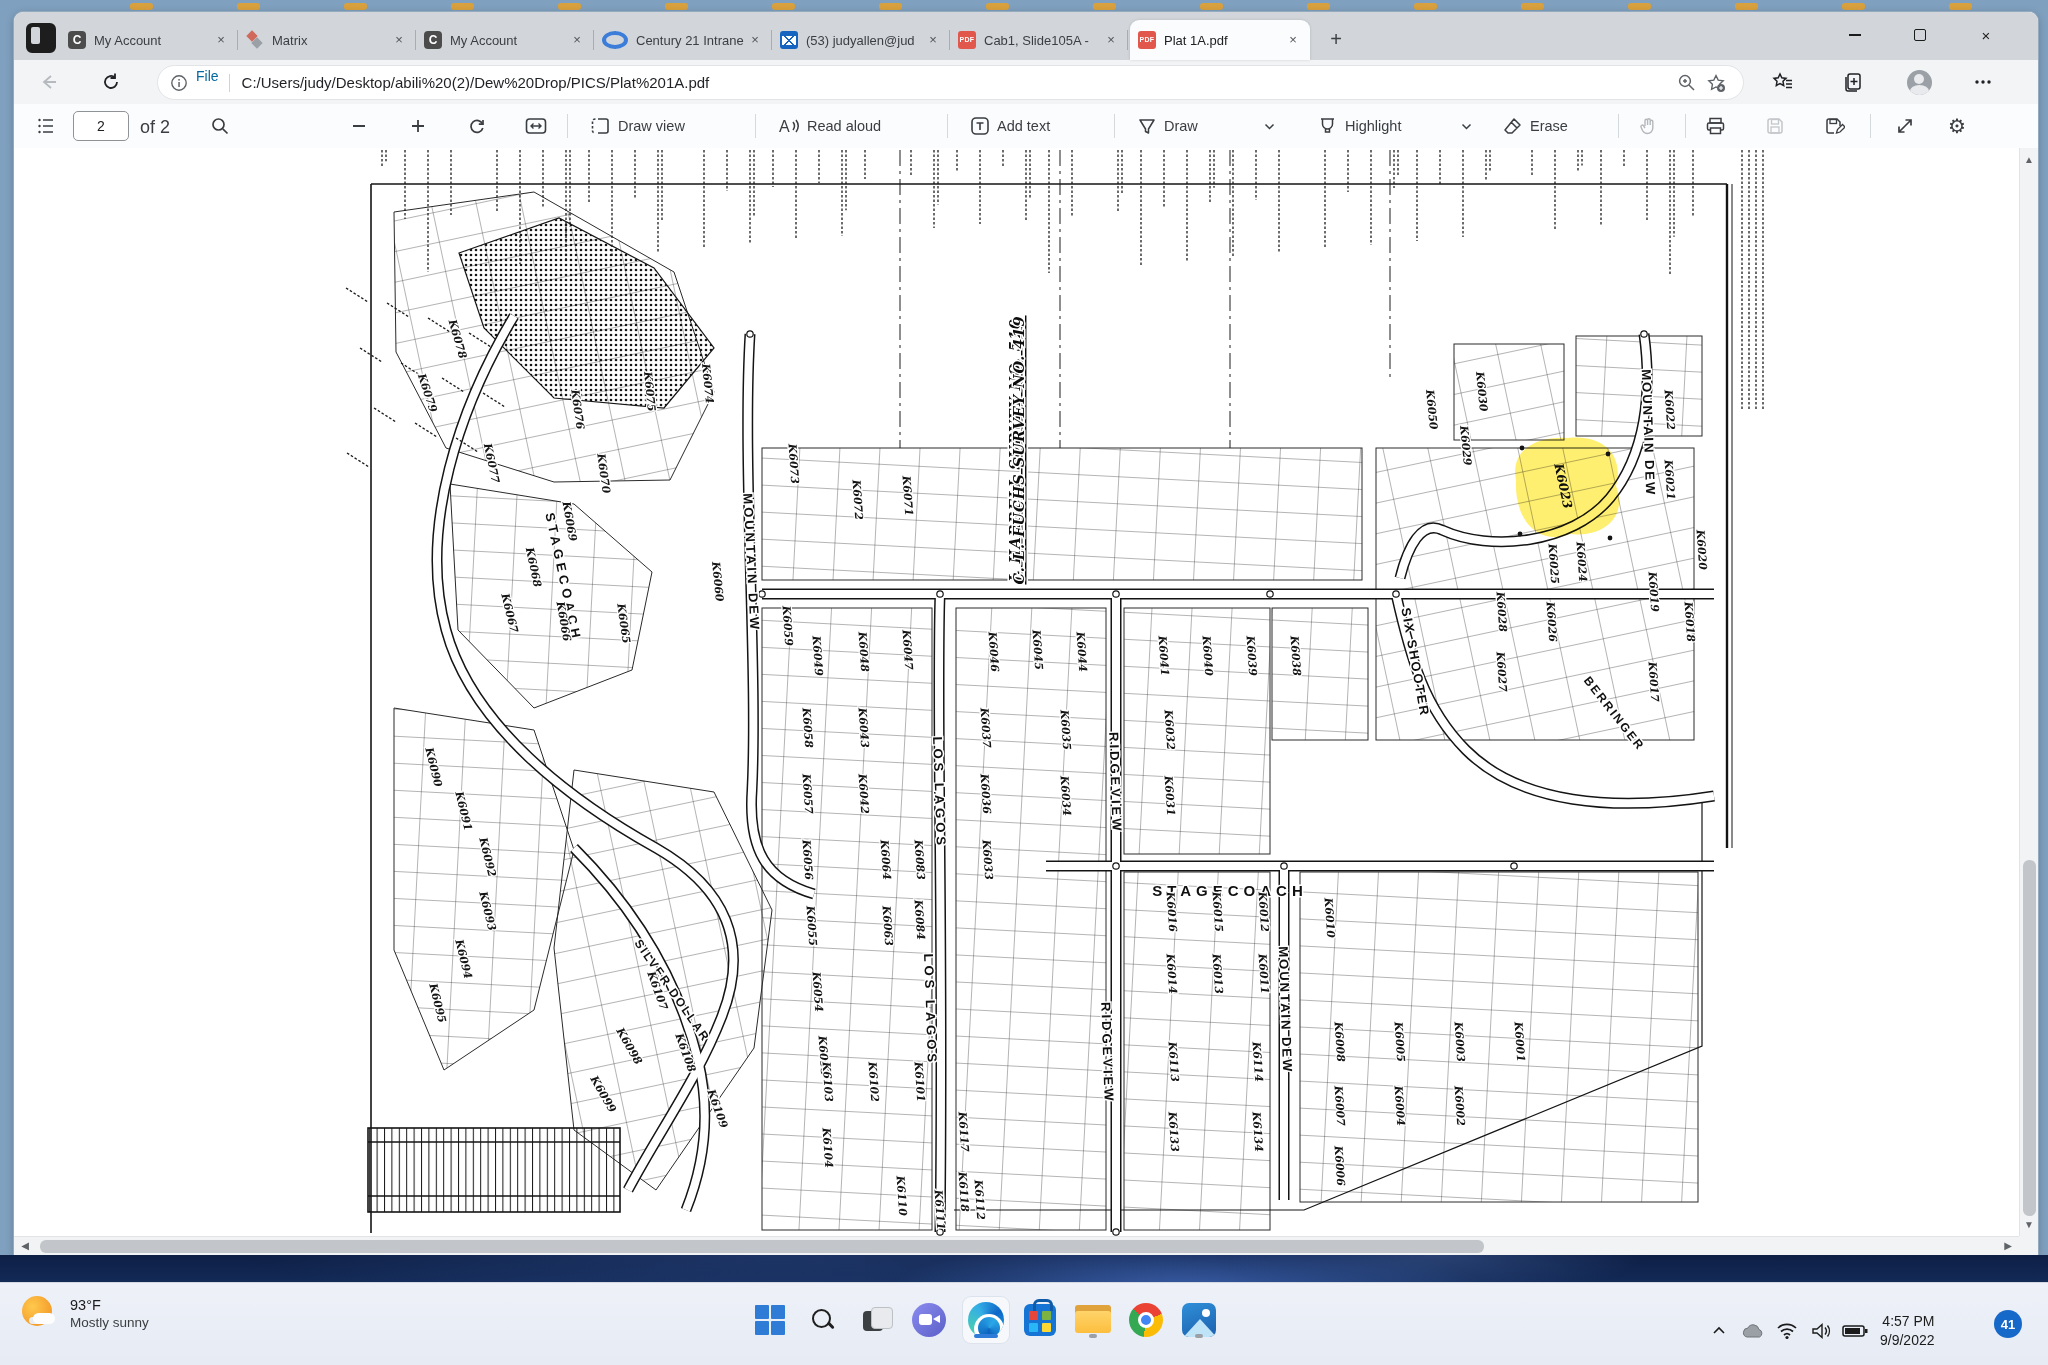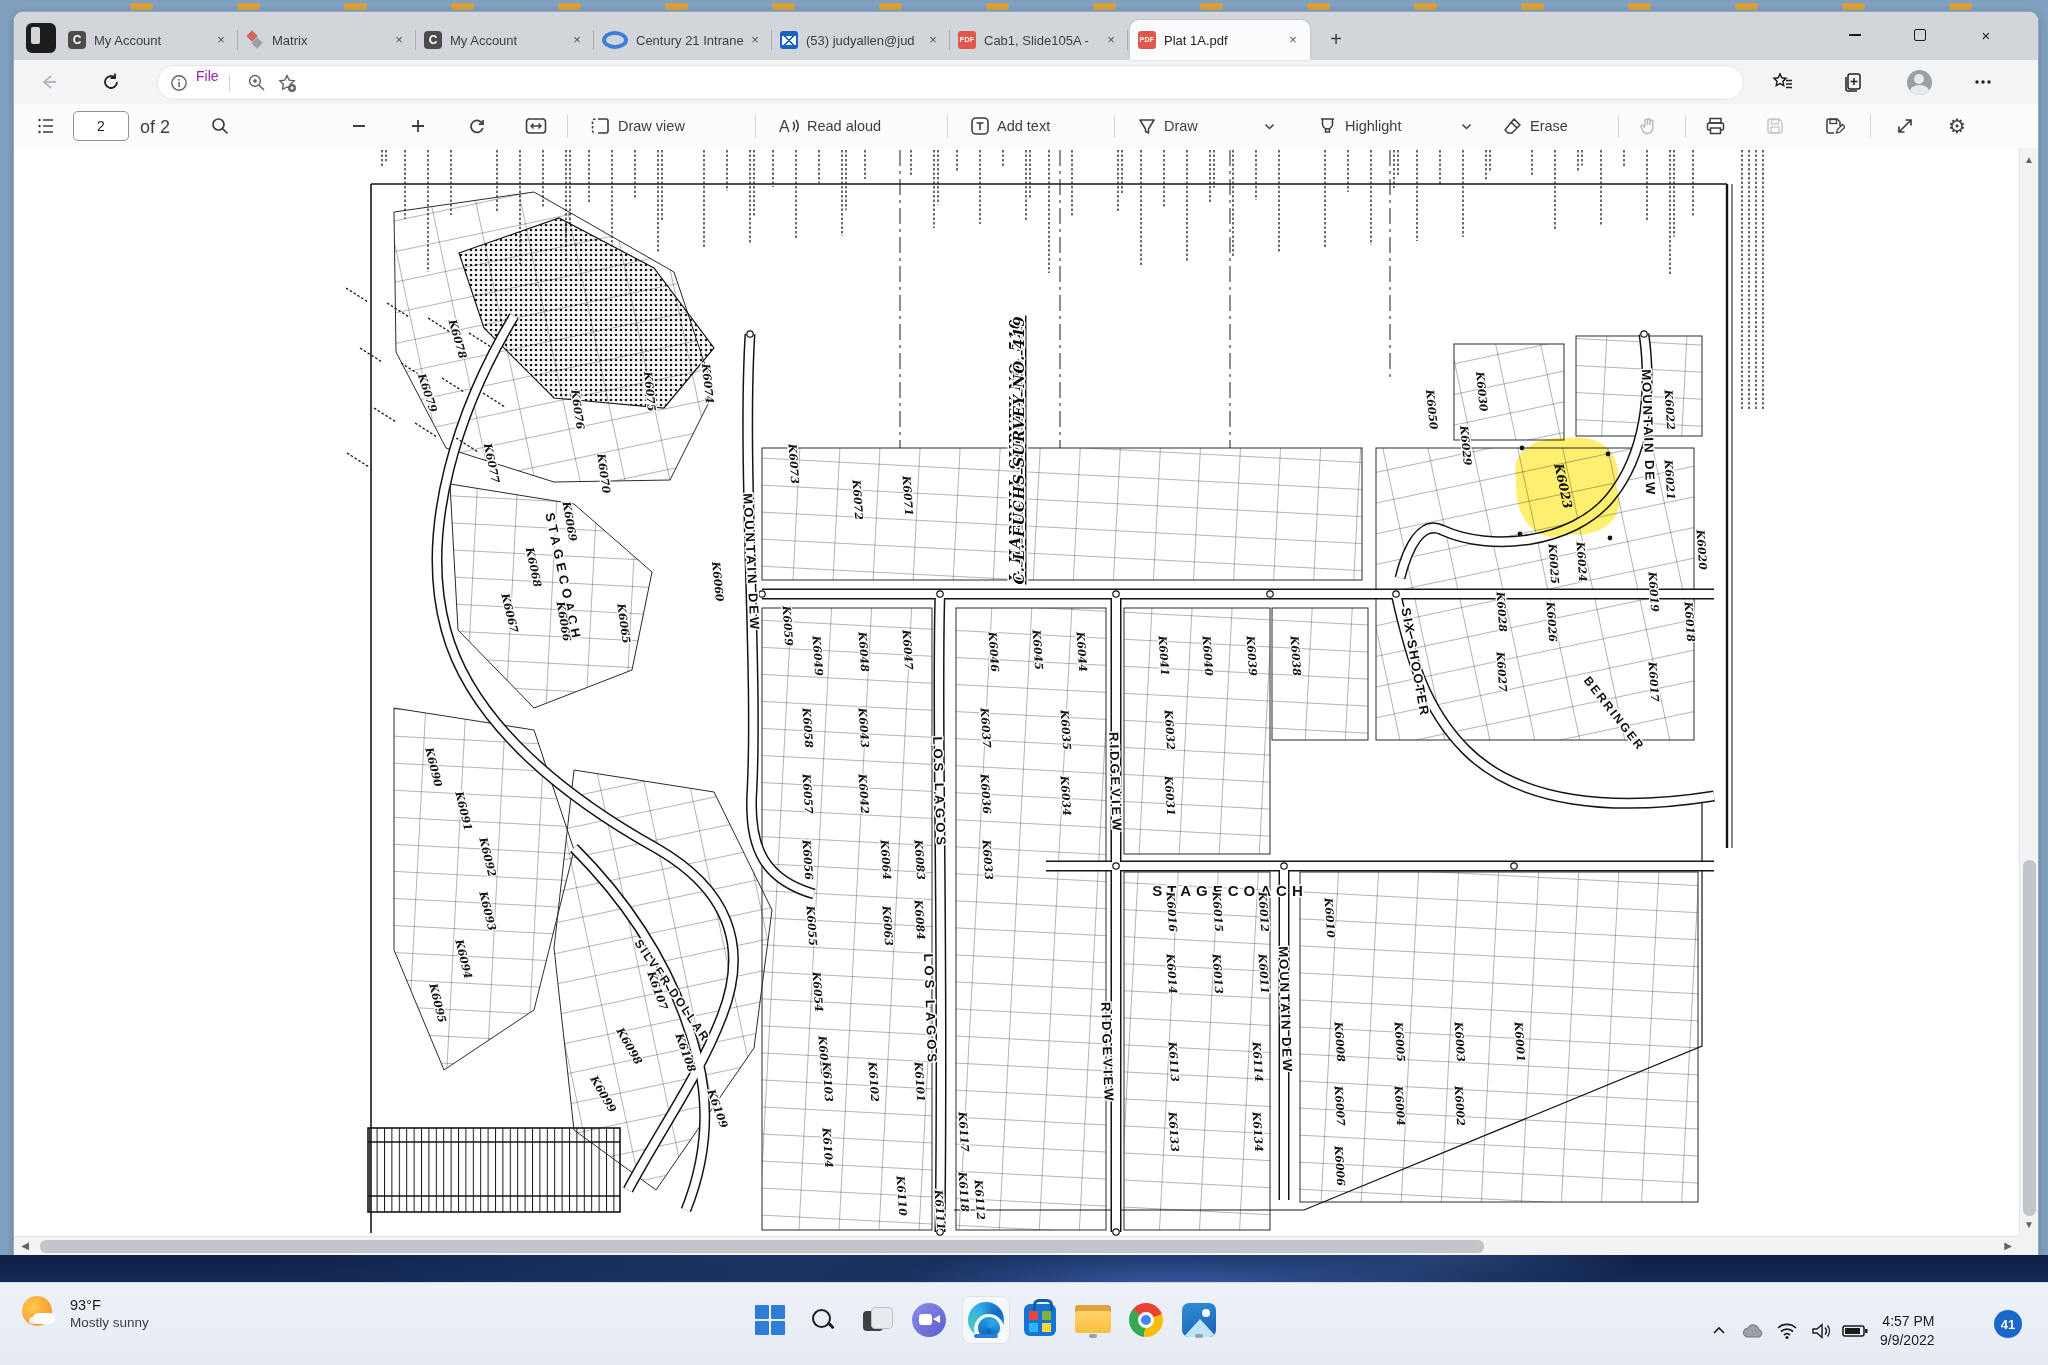--- a/index.html
+++ b/index.html
@@ -36,21 +36,21 @@
   .wctl{position:absolute;top:0;width:58px;height:46px;display:flex;align-items:center;justify-content:center;color:#1b1b1b;}
   .wctl .bar{width:12px;height:1.6px;background:#1b1b1b;}
   .wctl .box{width:10px;height:10px;border:1.6px solid #1b1b1b;border-radius:2px;}
   .wctl .x{font-size:15px;}
 
   
   .addrrow{position:absolute;left:0;top:48px;width:100%;height:44px;background:#f2f4f6;}
   .navbtn{position:absolute;top:6px;width:32px;height:32px;display:flex;align-items:center;justify-content:center;border-radius:6px;}
   .addrpill{position:absolute;left:143px;top:5px;width:1587px;height:35px;background:#fff;border:1px solid #e1e3e6;border-radius:18px;
             display:flex;align-items:center;box-sizing:border-box;padding:0 12px;}
-  .addrpill .proto{color:#a21caf;font-size:14px;margin:0 10px 13px 8px;}
+  .addrpill .proto{color:#0369a1;font-size:14px;margin:0 10px 13px 8px;}
   .addrpill .pdiv{width:1px;height:18px;background:#d0d3d6;margin-right:12px;}
   .addrpill .url{color:#1f2124;font-size:15px;white-space:nowrap;overflow:hidden;flex:1;}
   .pillic{width:30px;height:30px;display:flex;align-items:center;justify-content:center;border-radius:6px;}
   .abaric{position:absolute;top:6px;width:34px;height:32px;display:flex;align-items:center;justify-content:center;border-radius:6px;}
   .avatar{width:25px;height:25px;border-radius:50%;background:#9aa0a6;position:relative;overflow:hidden;}
   .avatar:before{content:"";position:absolute;left:7.5px;top:4px;width:10px;height:10px;border-radius:50%;background:#e8eaed;}
   .avatar:after{content:"";position:absolute;left:3px;top:15px;width:19px;height:12px;border-radius:50% 50% 0 0;background:#e8eaed;}
 
   
   .pdfbar{position:absolute;left:0;top:92px;width:100%;height:44px;background:#fbfcfd;border-bottom:1px solid #dadde1;}
@@ -231,20 +231,21 @@
           </svg>
       </div>
       <div class="addrpill">
         <svg width="18" height="18" viewBox="0 0 18 18">
             <circle cx="9" cy="9" r="7.2" stroke="#5f6368" stroke-width="1.4" fill="none"></circle>
             <rect x="8.3" y="8" width="1.5" height="5" fill="#5f6368"></rect>
             <rect x="8.3" y="5" width="1.5" height="1.6" fill="#5f6368"></rect>
           </svg>
         <span class="proto">File</span>
         <span class="pdiv"></span>
+        <span class="url">C:/Users/judy/Desktop/abili%20(2)/Dew%20Drop/PICS/Plat%201A.pdf</span>
         <div class="pillic">
           <svg width="19" height="19" viewBox="0 0 19 19">
               <circle cx="8" cy="8" r="5.4" stroke="#5f6368" stroke-width="1.5" fill="none"></circle>
               <path d="M12 12 L17 17 M6 8 h4 M8 6 v4" stroke="#5f6368" stroke-width="1.5" fill="none"></path>
             </svg>
         </div>
         <div class="pillic">
           <svg width="20" height="20" viewBox="0 0 20 20">
               <path d="M10 2.5 l2.2 4.6 5 .7 -3.6 3.5 .8 5 -4.4-2.3 -4.4 2.3 .8-5 -3.6-3.5 5-.7 z" stroke="#5f6368" stroke-width="1.4" fill="none"></path>
               <circle cx="15" cy="15" r="4" fill="#5f6368"></circle>

